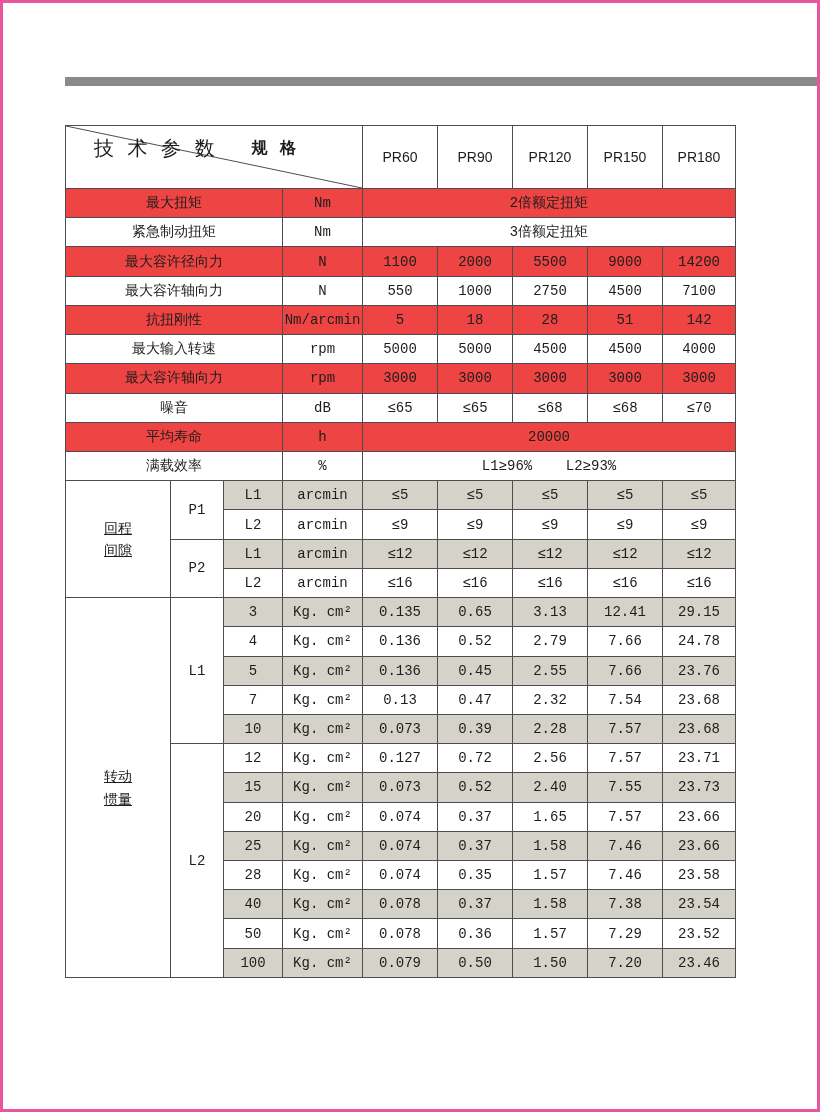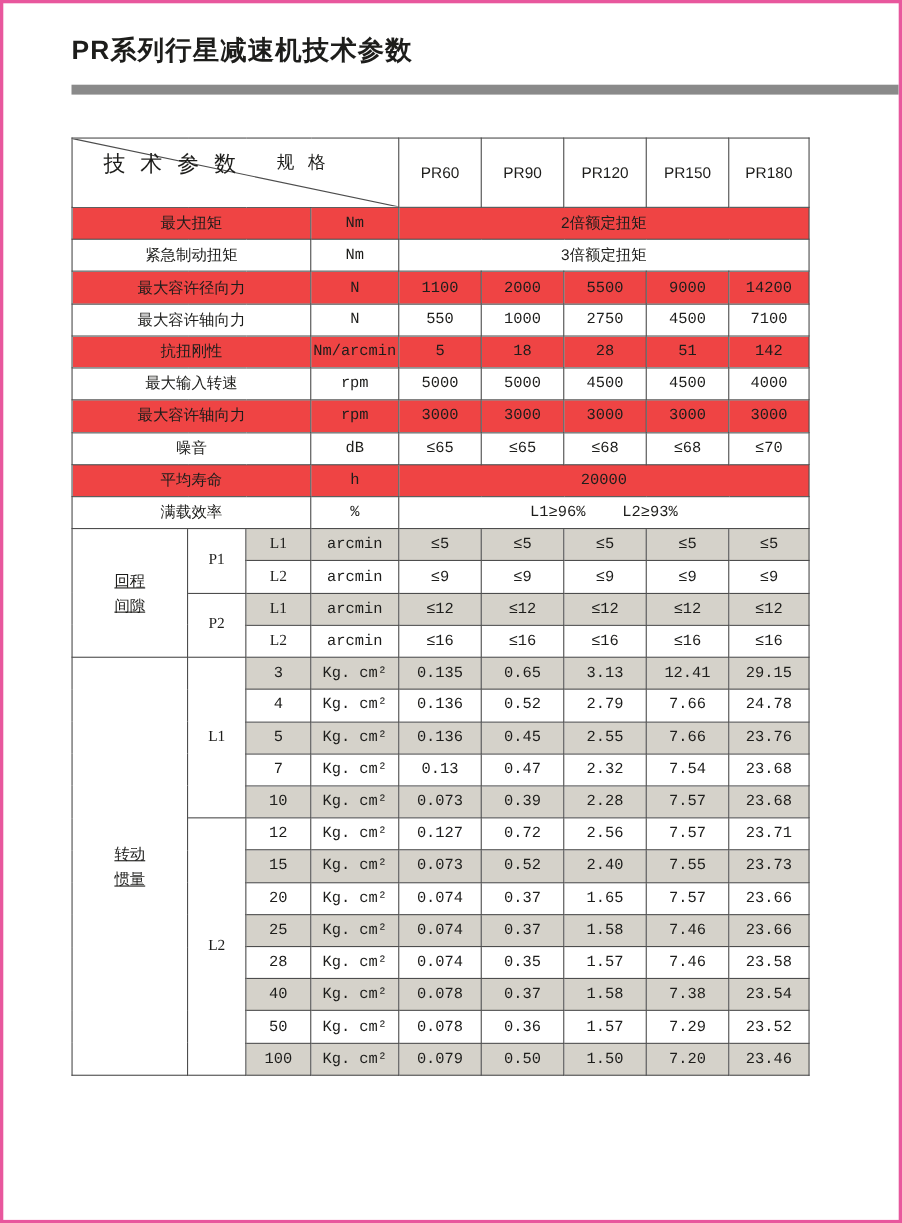--- a/index.html
+++ b/index.html
@@ -35,28 +35,28 @@
     padding:0;overflow:hidden;
     font-size:14px;
   }
   thead tr{height:63px;}
   tbody tr{height:29px;}
   tr.shade > td{background:#ef4444;}
   td.sh{background:#d5d2ca;}
   .mono{font-family:"Liberation Mono","DejaVu Sans Mono",monospace;font-size:13px;}
   .c-name{font-size:14px;}
   .c-group{font-size:14px;white-space:pre-line;line-height:1.6;background:#ffffff;text-decoration:underline;}
-  .c-grade{font-family:Liberation Serif, serif;font-size:14px;background:#ffffff;}
+  .c-grade{font-family:Liberation Mono, monospace;font-size:14px;background:#ffffff;}
   .c-span{white-space:pre;}
   
   .corner{position:relative;background:#ffffff;}
   .corner svg{position:absolute;left:0;top:0;width:100%;height:100%;}
   .corner .lbl-top{
     position:absolute;right:62px;top:12px;
-    font-size:16px;font-weight:400;letter-spacing:4px;
+    font-size:16px;font-weight:700;letter-spacing:4px;
   }
   .corner .lbl-bottom{
     position:absolute;left:28px;bottom:26px;
     font-size:20px;font-weight:500;letter-spacing:4px;
   }
   .model-cell{font-size:14px;}
   
   .footer{position:absolute;left:0;right:0;top:1050px;height:50px;}
   .gear-badge{position:absolute;left:60px;top:4px;width:40px;height:40px;}
   .gear-badge text{
@@ -70,21 +70,20 @@
   .footer-line{
     position:absolute;left:103px;top:21px;width:282px;height:7px;
     background:#b5b5b5;border-radius:3px;
   }
 </style>
 </head>
 <body>
 
 <div class="page">
 
-  <div class="page-title">PR系列行星减速机技术参数</div>
   <div class="title-bar"></div>
 
   <table class="spec-table">
     <colgroup>
       <col style="width:105px">
         <col style="width:53px">
         <col style="width:59px">
         <col style="width:80px">
       <col style="width:75px">
         <col style="width:75px">

